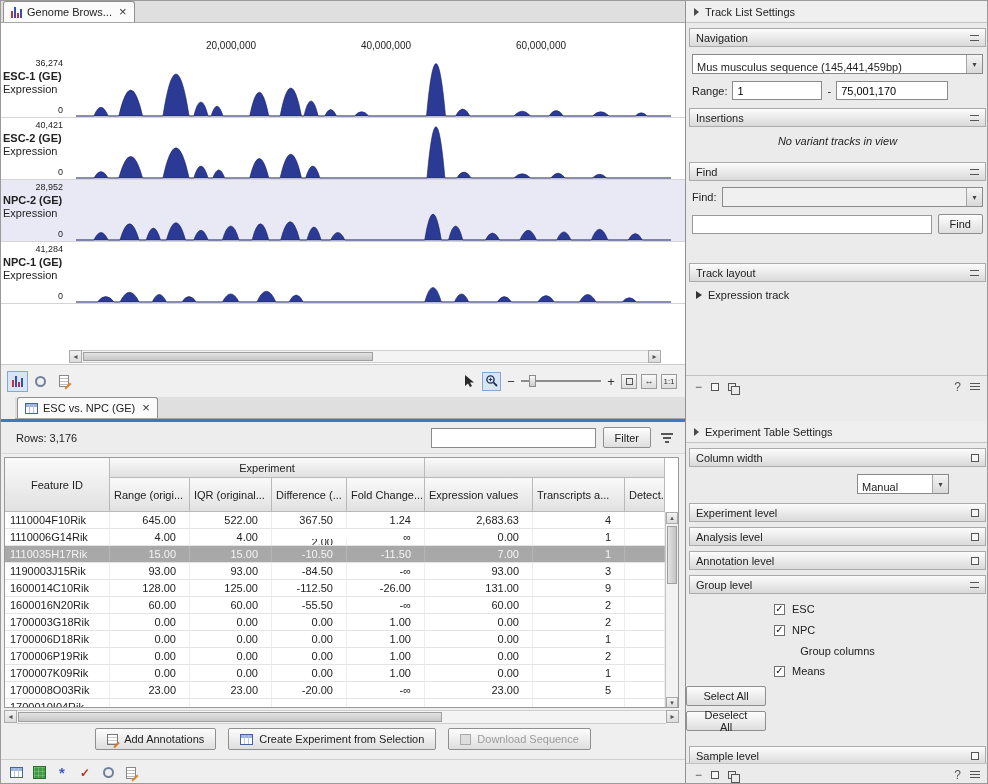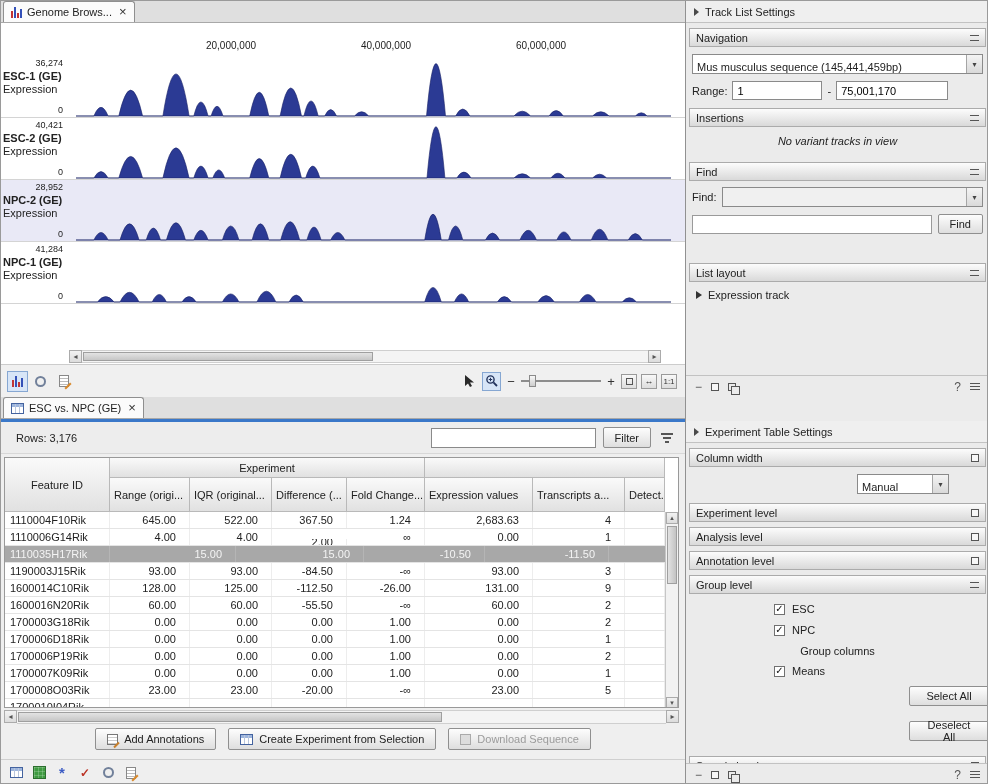--- a/index.html
+++ b/index.html
@@ -3,21 +3,21 @@
 <meta charset="utf-8">
 <style>
   *{margin:0;padding:0;box-sizing:border-box;}
   html,body{background:#c9c9c9;}
   body{font-family:"Liberation Sans",sans-serif;font-size:11px;color:#222;}
   .app{position:relative;width:988px;height:784px;background:#ececec;overflow:hidden;border:1px solid #9a9a9a;}
 
   
   .tl{position:absolute;left:0;top:0;width:684px;height:396px;}
   .trp{position:absolute;left:684px;top:0;width:304px;height:396px;border-left:1px solid #919191;background:#ebebeb;}
-  .bl{position:absolute;left:0;top:396px;width:684px;height:388px;background:#efefef;}
+  .bl{position:absolute;left:0;top:396px;width:684px;height:388px;background:#efefef;padding-left:14px;}
   .brp{position:absolute;left:684px;top:396px;width:304px;height:388px;border-left:1px solid #919191;background:#ebebeb;padding-top:24px;}
 
   
   .tabbar{height:22px;background:#dfdfdf;border-bottom:1px solid #a8a8a8;display:flex;align-items:flex-end;padding-left:2px;}
   .tab{display:flex;align-items:center;gap:5px;background:#fbfbfb;border:1px solid #8f8f8f;border-bottom:none;height:21px;padding:0 7px;border-radius:3px 3px 0 0;}
   .tabclose{color:#333;font-size:13px;line-height:10px;margin-left:2px;}
   .ico-gb{display:flex;align-items:flex-end;gap:1px;height:12px;}
   .ico-gb i{display:block;width:2px;}
   .ico-gb i:nth-child(1){height:7px;background:#c23434;}
   .ico-gb i:nth-child(2){height:11px;background:#3350b8;}
@@ -115,21 +115,21 @@
   .table-area{position:absolute;left:3px;top:60px;width:675px;height:251px;background:#fff;border:1px solid #999;overflow:hidden;}
   .thead{display:flex;height:54px;}
   .hcell,.gcell{flex:0 0 auto;background:linear-gradient(#fafafa,#e1e1e1);border-right:1px solid #b9b9b9;border-bottom:1px solid #b9b9b9;display:flex;align-items:center;justify-content:center;overflow:hidden;white-space:nowrap;}
   .hcell.feature{justify-content:center;}
   .thead-right{display:flex;flex-direction:column;}
   .thead-groups{display:flex;height:20px;}
   .thead-cols{display:flex;height:34px;}
   .thead-cols .hcell{justify-content:flex-start;padding:0 4px;}
   .tbody{position:relative;height:197px;overflow:hidden;background:#fff;width:660px;}
   .trow{display:flex;height:17px;border-bottom:1px solid #e4e4e4;background:#fff;}
-  .trow.selected{background:#a8a8a8;gap:46px;}
+  .trow.selected{background:#a8a8a8;}
   .trow.selected .td{color:#f4f4f4;border-right-color:#b5b5b5;}
   .td{flex:0 0 auto;display:flex;align-items:center;padding:0 5px;overflow:hidden;white-space:nowrap;border-right:1px solid #ededed;}
   .td.num{justify-content:flex-end;padding-right:13px;}
   .vscroll{position:absolute;right:0;top:54px;width:13px;height:197px;background:#f2f2f2;border-left:1px solid #c6c6c6;}
   .vs-btn{position:absolute;left:0;width:12px;height:12px;background:linear-gradient(#f2f2f2,#dcdcdc);border:1px solid #ababab;display:flex;align-items:center;justify-content:center;font-size:7px;color:#555;}
   .vs-up{top:0;}
   .vs-down{bottom:0;}
   .vs-thumb{position:absolute;left:1px;right:1px;top:14px;height:58px;background:linear-gradient(90deg,#e2e2e2,#c3c3c3);border:1px solid #9f9f9f;}
   .table-hscroll{position:absolute;left:3px;top:313px;width:675px;height:14px;display:flex;}
   .table-hscroll .sb-thumb{left:1px;width:424px;}
@@ -146,21 +146,21 @@
   .vi-check{color:#bb3326;font-size:12px;font-weight:bold;}
 
   
   .colwidth-row{display:flex;justify-content:flex-end;padding:7px 40px 4px 0;}
   .combo-manual{width:92px;height:20px;}
   .gl-content{padding:9px 0 4px 0;}
   .cbrow{display:flex;align-items:center;gap:7px;margin:0 0 9px 88px;}
   .cb{width:11px;height:11px;background:#fff;border:1px solid #707070;display:inline-flex;align-items:center;justify-content:center;font-size:10px;color:#111;flex:0 0 auto;}
   .cb.checked::after{content:"✓";margin-top:-2px;}
   .gc-label{text-align:center;margin:3px 0 8px 0;}
-  .sel-btns{display:flex;flex-direction:column;align-items:flex-end;gap:15px;margin:2px 0 6px 0;}
+  .sel-btns{display:flex;flex-direction:column;align-items:flex-start;gap:5px;margin:2px 0 6px 0;}
   .btn-sel{width:80px;height:20px;}
 </style>
 </head>
 <body>
 
 <div class="app">
 
   <div class="tl">
     <div class="tabbar">
       <div class="tab">
@@ -334,21 +334,21 @@
           <span class="arrow">▾</span>
         </div>
       </div>
       <div class="find-row">
         <input class="find-input" style="">
         <button class="btn btn-find">Find</button>
       </div>
     </div>
 
     <div class="group-header mt14">
-      <span>List layout</span>
+      <span>Track layout</span>
       <span class="ic-lines"></span>
     </div>
     <div class="exp-track">
       <span class="tri-right"></span>
       <span>Expression track</span>
     </div>
 
 
     <div class="panel-bottom">
       <span class="pbi">−</span>

